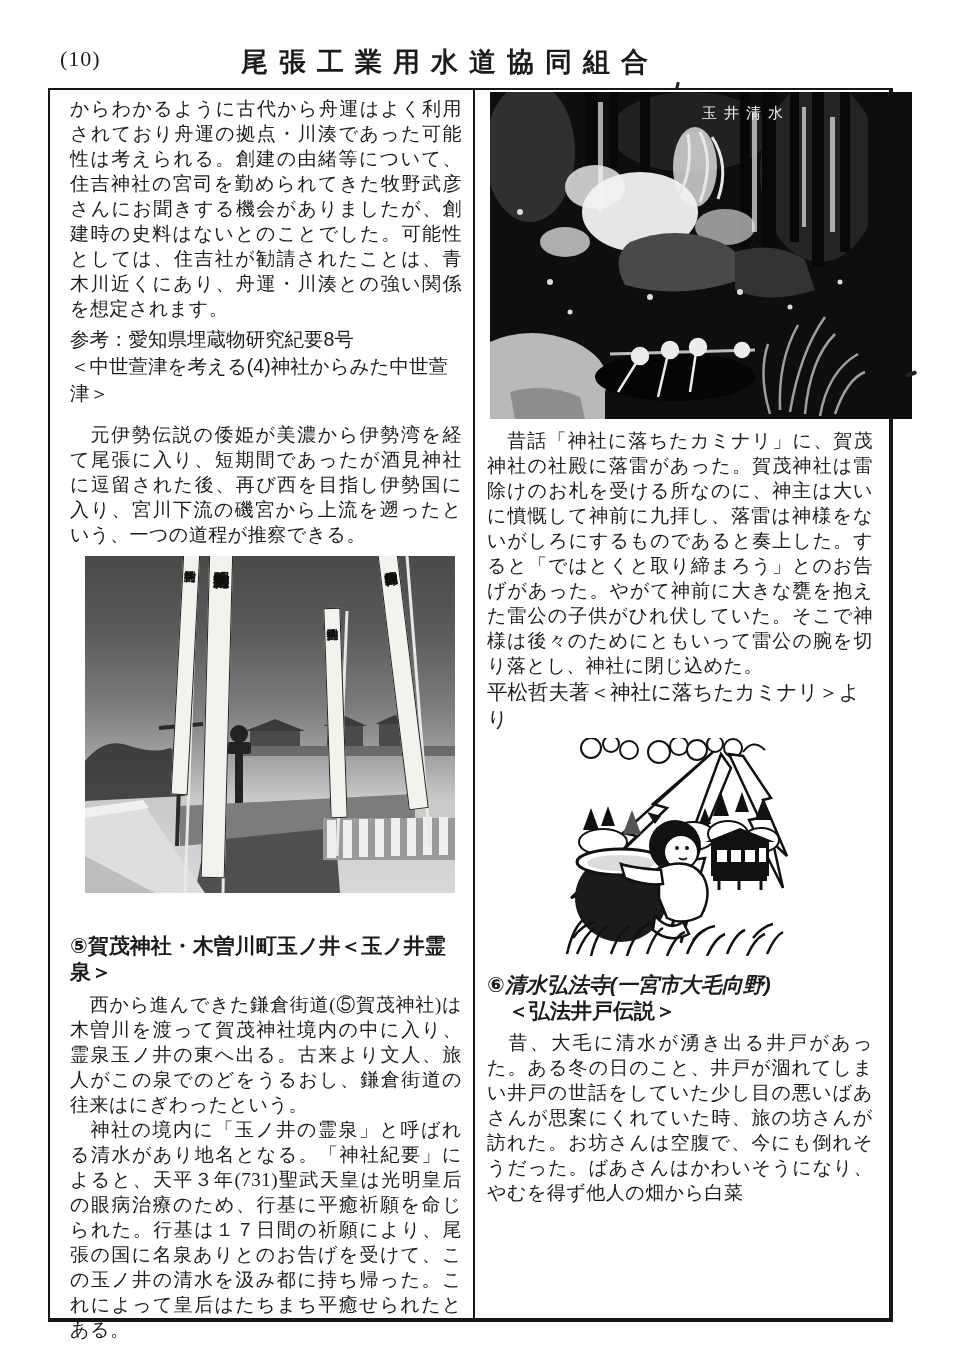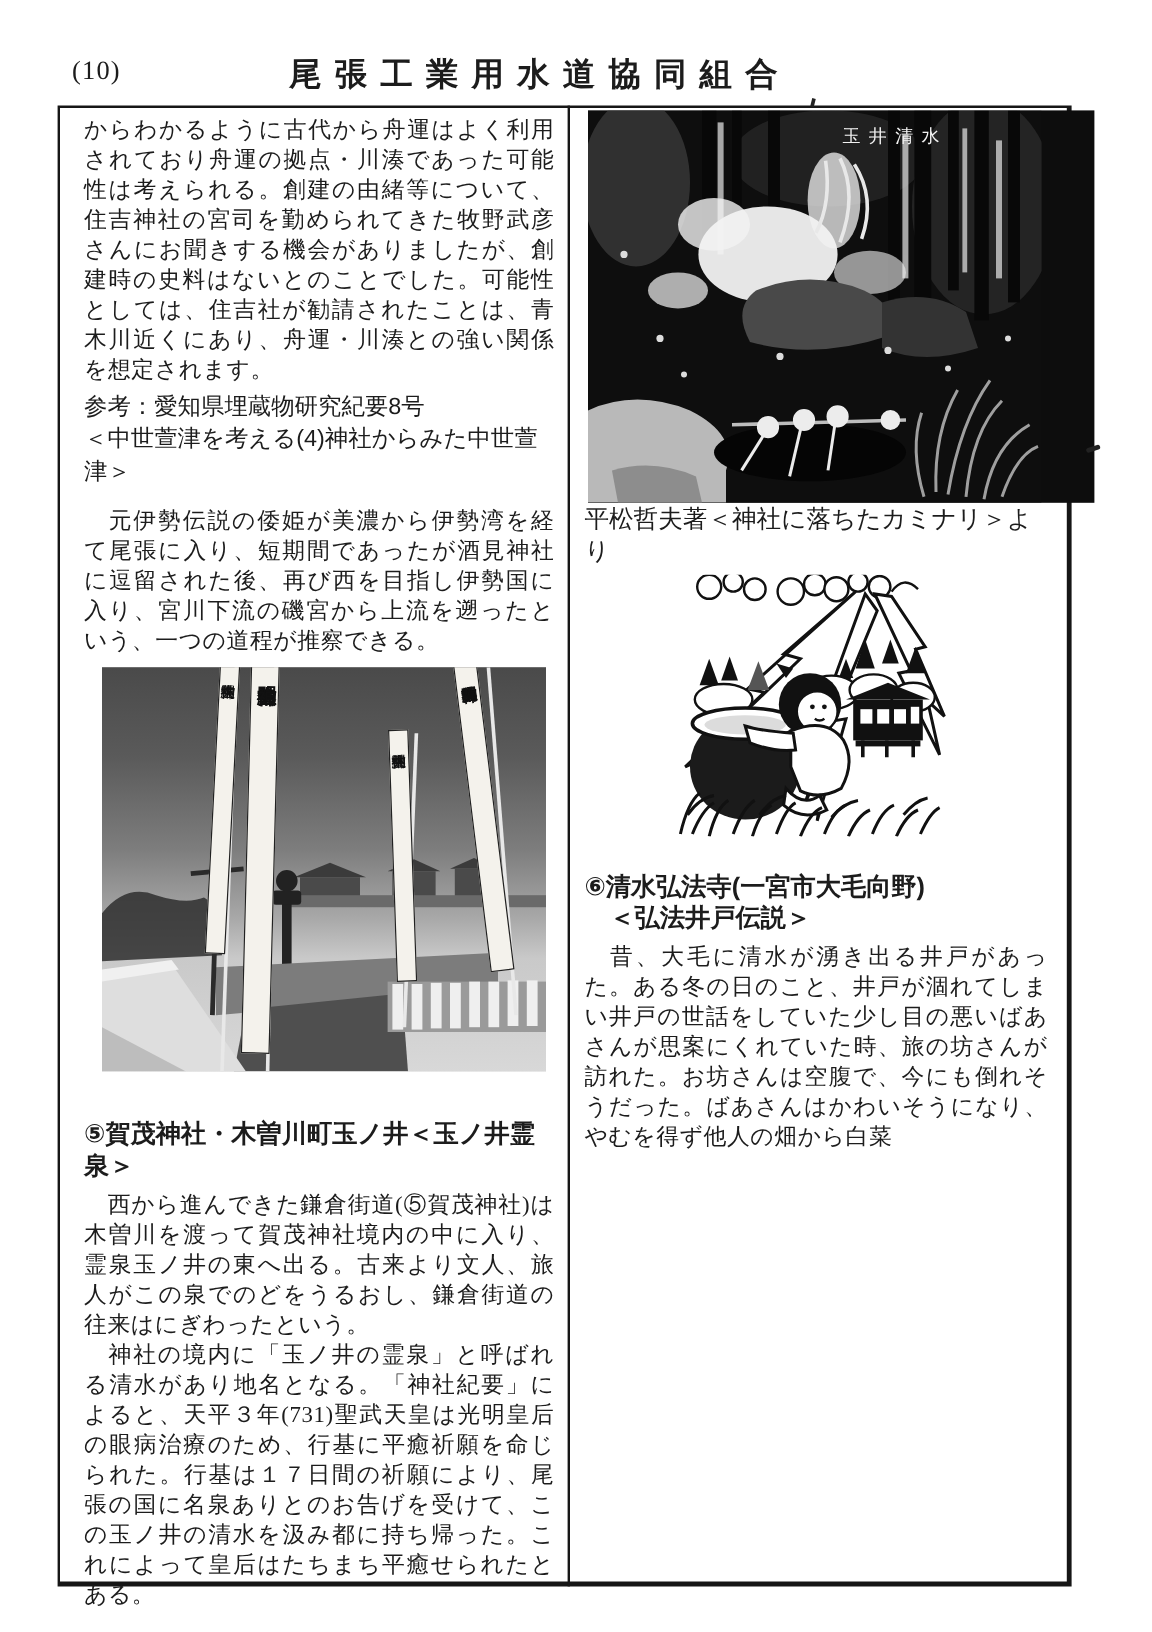--- a/index.html
+++ b/index.html
@@ -229,20 +229,21 @@
         <circle cx="80" cy="220" r="2.5"></circle>
           <circle cx="160" cy="205" r="3"></circle>
           <circle cx="220," ?="" r="0"></circle>
         <circle cx="350" cy="190" r="2.5"></circle>
           <circle cx="30" cy="120" r="3"></circle>
       </g>
     </svg>
     <div class="photo-sign">玉井清水</div>
   </div>
 
+  <p class="body" style="margin-top:9px;">　昔話「神社に落ちたカミナリ」に、賀茂神社の社殿に落雷があった。賀茂神社は雷除けのお札を受ける所なのに、神主は大いに憤慨して神前に九拝し、落雷は神様をないがしろにするものであると奏上した。すると「ではとくと取り締まろう」とのお告げがあった。やがて神前に大きな甕を抱えた雷公の子供がひれ伏していた。そこで神様は後々のためにともいって雷公の腕を切り落とし、神社に閉じ込めた。</p>
   <div class="gothic" style="font-size:20.5px;">平松哲夫著＜神社に落ちたカミナリ＞より</div>
 
   <div class="illustration">
     <svg width="236" height="218" viewBox="0 0 236 218">
 
       <g fill="#ffffff" stroke="#111" stroke-width="2">
         <circle cx="28" cy="10" r="10"></circle>
           <circle cx="48" cy="6" r="8"></circle>
           <circle cx="66" cy="12" r="9"></circle>
         <circle cx="96" cy="14" r="11"></circle>
@@ -313,19 +314,19 @@
       <g stroke="#111" stroke-width="2.5" fill="none">
         <path d="M4,216 q6,-26 16,-34 M14,216 q8,-20 18,-26 M28,218 q6,-24 16,-30"></path>
         <path d="M48,216 q8,-22 18,-28 M64,218 q6,-20 16,-26 M84,216 q8,-22 16,-26"></path>
         <path d="M104,218 q8,-20 18,-24 M124,216 q8,-20 18,-24 M144,218 q8,-18 18,-22"></path>
         <path d="M164,216 q8,-20 18,-24 M184,218 q8,-18 18,-22 M204,216 q8,-18 16,-22"></path>
         <path d="M10,200 q10,-14 22,-16 M70,200 q10,-14 22,-16 M130,202 q10,-12 22,-14 M190,200 q10,-12 20,-14"></path>
       </g>
     </svg>
   </div>
 
-  <div class="heading" style="margin-top:30px;">⑥清水弘法寺(一宮市大毛向野)</div>
+  <div class="heading" style="margin-top:16px;font-style:italic;">⑥清水弘法寺(一宮市大毛向野)</div>
   <div class="heading">　＜弘法井戸伝説＞</div>
   <p class="body" style="margin-top:6px;">　昔、大毛に清水が湧き出る井戸があった。ある冬の日のこと、井戸が涸れてしまい井戸の世話をしていた少し目の悪いばあさんが思案にくれていた時、旅の坊さんが訪れた。お坊さんは空腹で、今にも倒れそうだった。ばあさんはかわいそうになり、やむを得ず他人の畑から白菜</p>
 </div>
 
 <div class="artifact" style="left:905px;top:372px;width:12px;height:4px;transform:rotate(-18deg);border-radius:2px;"></div>
 <div class="artifact" style="left:676px;top:82px;width:3px;height:7px;transform:rotate(14deg);"></div>
 
 </body></html>

